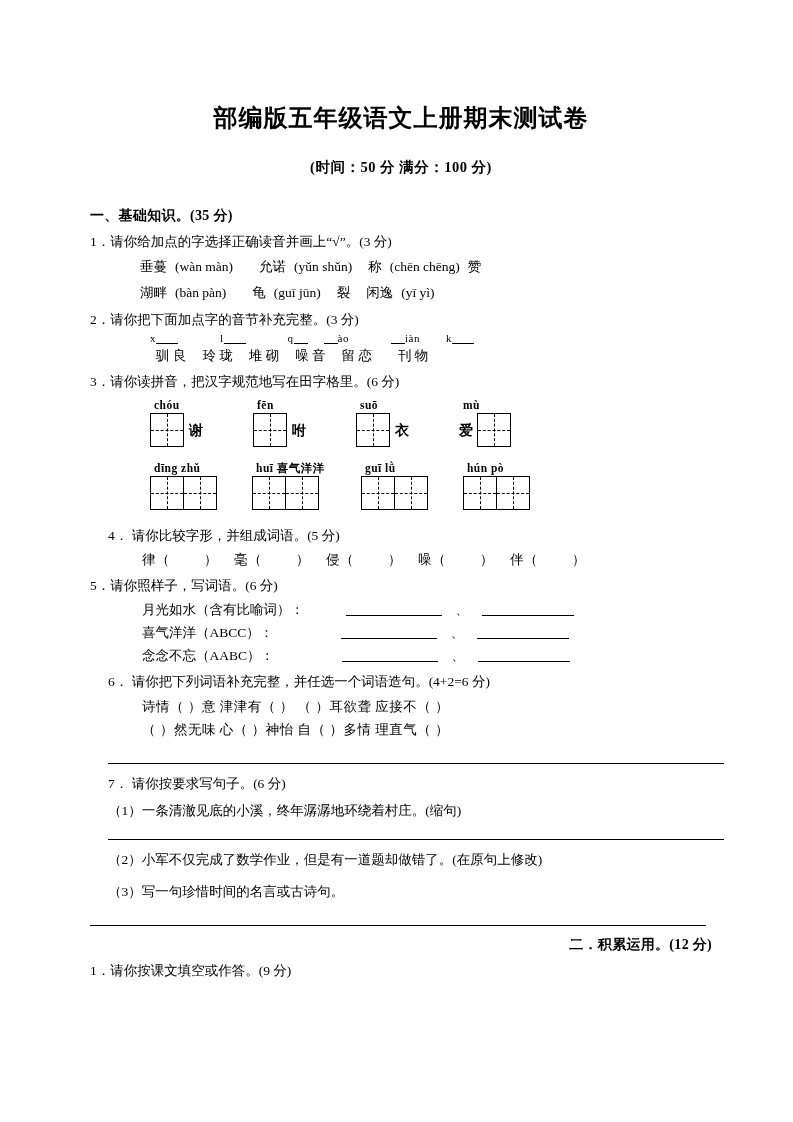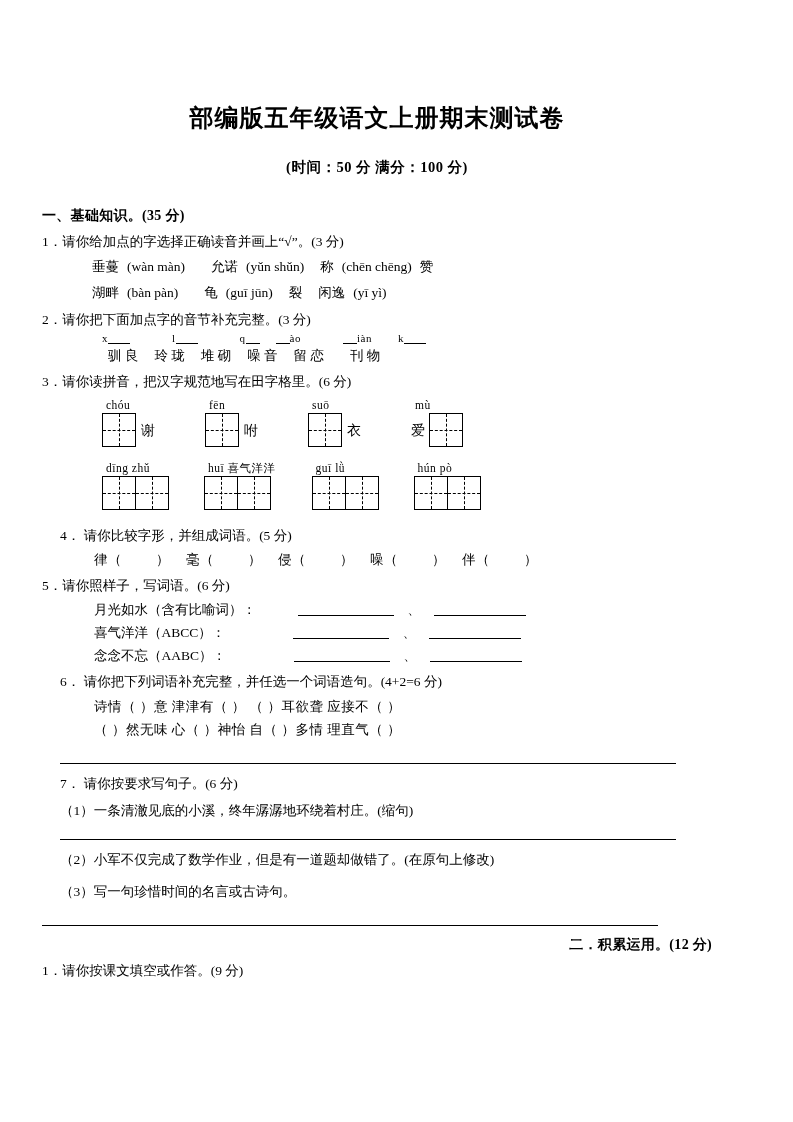--- a/index.html
+++ b/index.html
@@ -12,21 +12,21 @@
     height: 1122px;
     font-family: "Liberation Serif", "DejaVu Serif", serif;
     color: #000000;
     position: relative;
     overflow: hidden;
   }
   .page {
     width: 790px;
     height: 1122px;
     box-sizing: border-box;
-    padding: 60px 78px 0 42px;
+    padding: 60px 78px 0 90px;
     position: relative;
   }
   .title {
     text-align: center;
     font-size: 24px;
     font-weight: bold;
     letter-spacing: 1px;
     margin-top: 42px;
     font-family: "Liberation Serif", "DejaVu Serif", serif;
   }
@@ -77,20 +77,21 @@
 
   
   .grid-block {
     margin-top: 6px;
     padding-left: 60px;
   }
   .grid-line {
     display: flex;
     align-items: flex-end;
     margin-top: 2px;
+    font-weight: bold;
   }
   .grid-item {
     margin-right: 10px;
     text-align: left;
   }
   .pinyin {
     font-size: 11.5px;
     height: 15px;
     line-height: 15px;
     padding-left: 4px;

